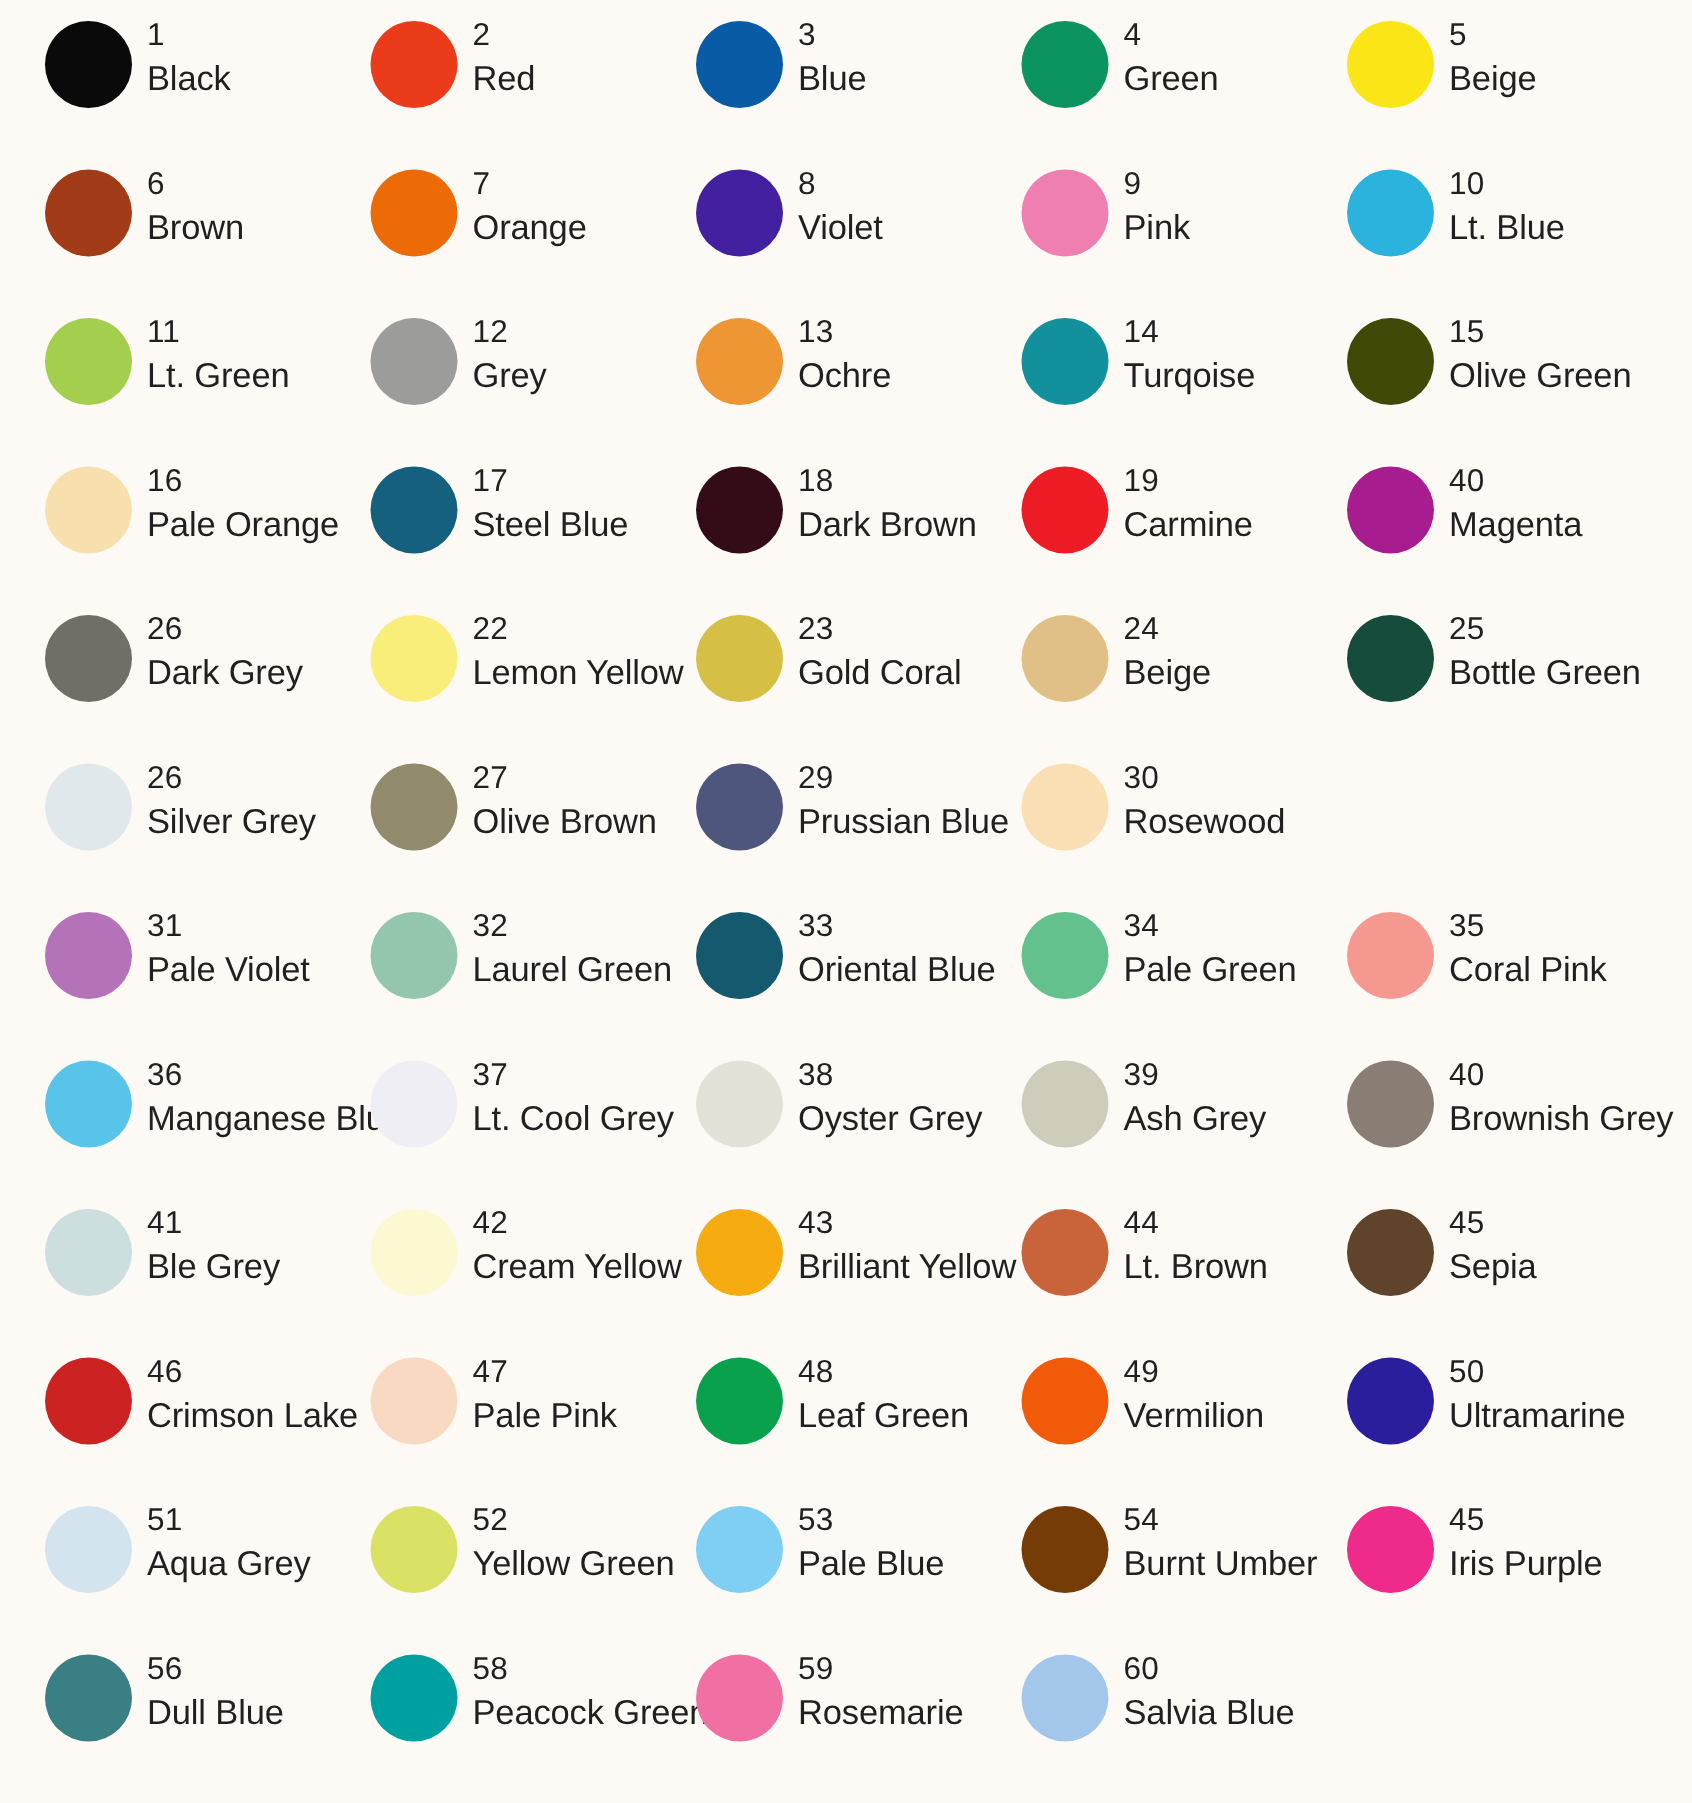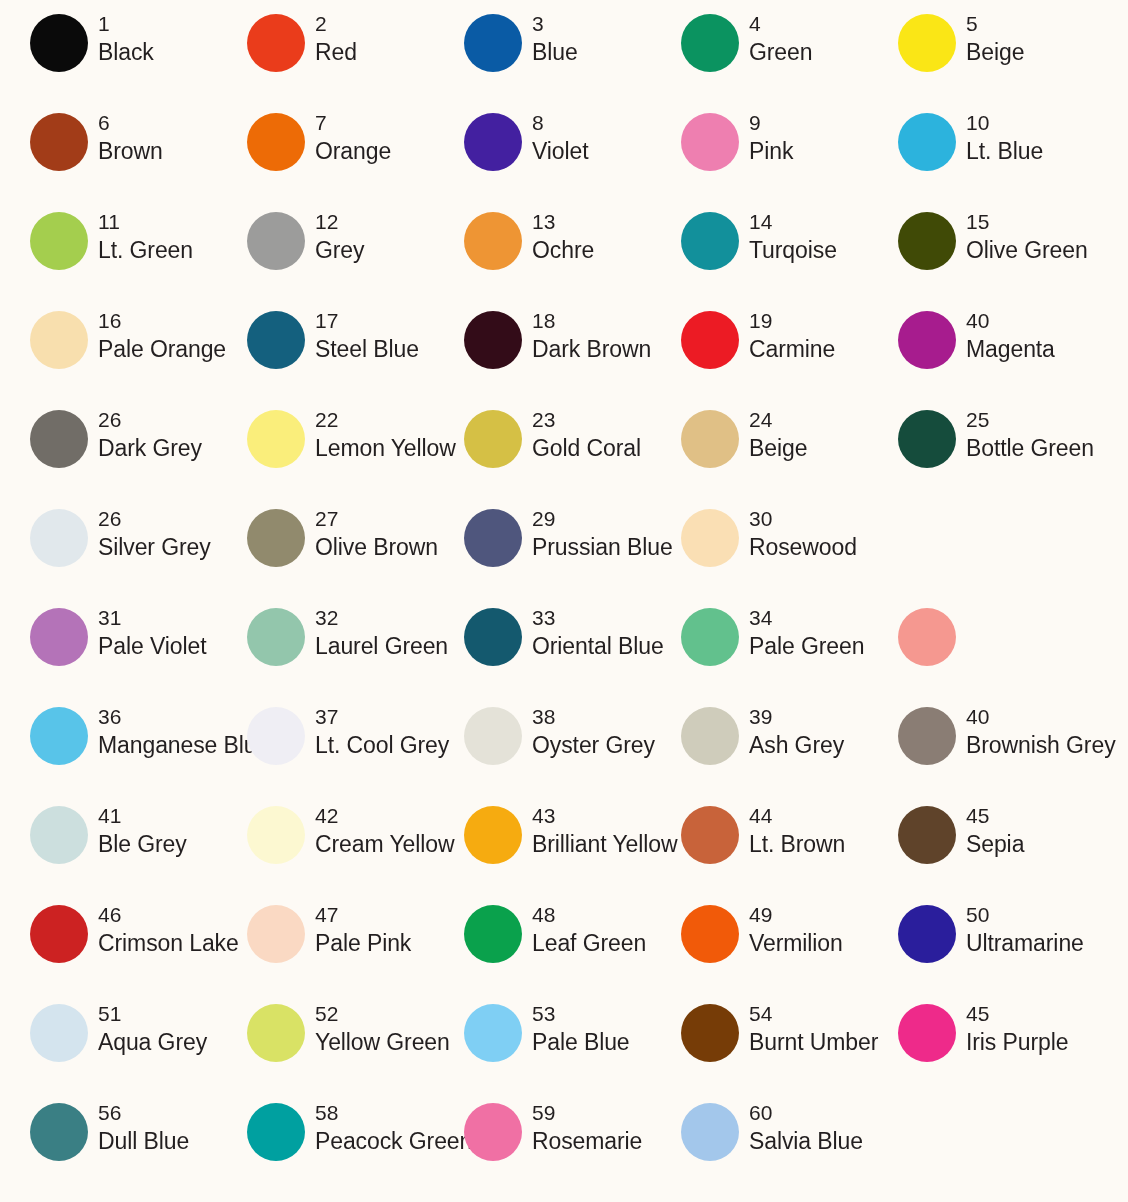--- a/index.html
+++ b/index.html
@@ -306,20 +306,24 @@
       </div>
       <div class="swatch-cell">
         <div class="swatch-dot" style="background: rgb(98, 193, 141);"></div>
         <div class="swatch-text">
           <div class="swatch-index">34</div>
           <div class="swatch-label">Pale Green</div>
         </div>
       </div>
       <div class="swatch-cell">
         <div class="swatch-dot" style="background: rgb(245, 152, 144);"></div>
+        <div class="swatch-text">
+          <div class="swatch-index">35</div>
+          <div class="swatch-label">Coral Pink</div>
+        </div>
       </div>
     </div>
     <div class="grid-row">
       <div class="swatch-cell">
         <div class="swatch-dot" style="background: rgb(88, 196, 233);"></div>
         <div class="swatch-text">
           <div class="swatch-index">36</div>
           <div class="swatch-label">Manganese Blue</div>
         </div>
       </div>

